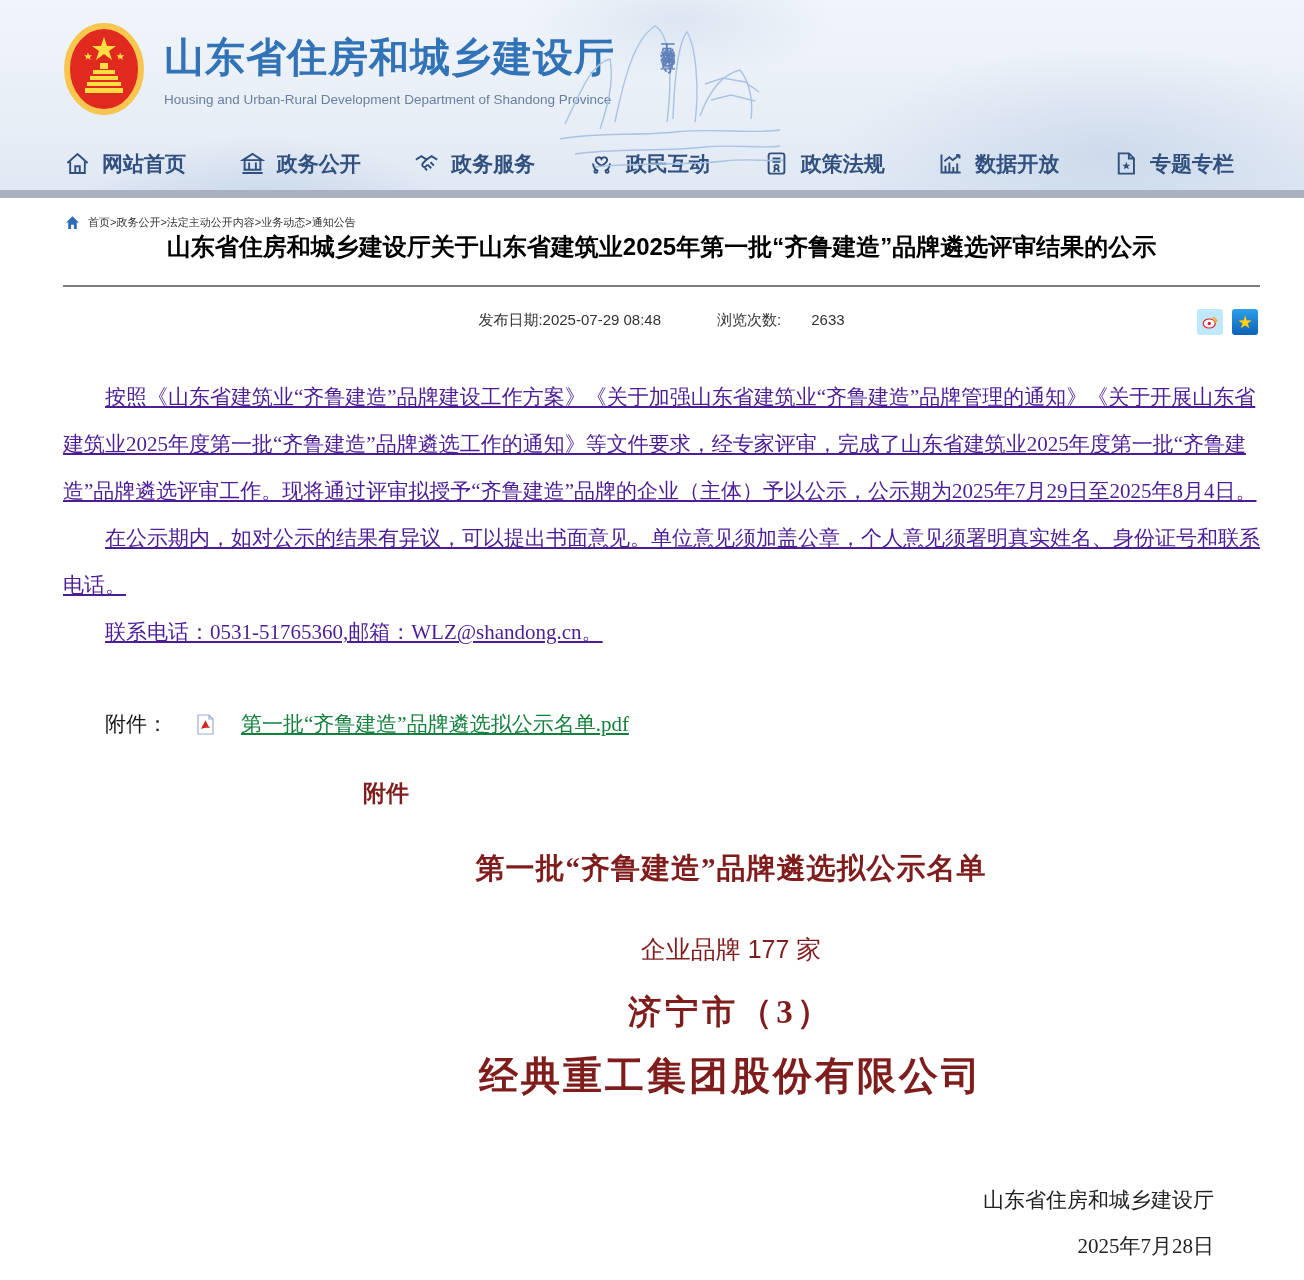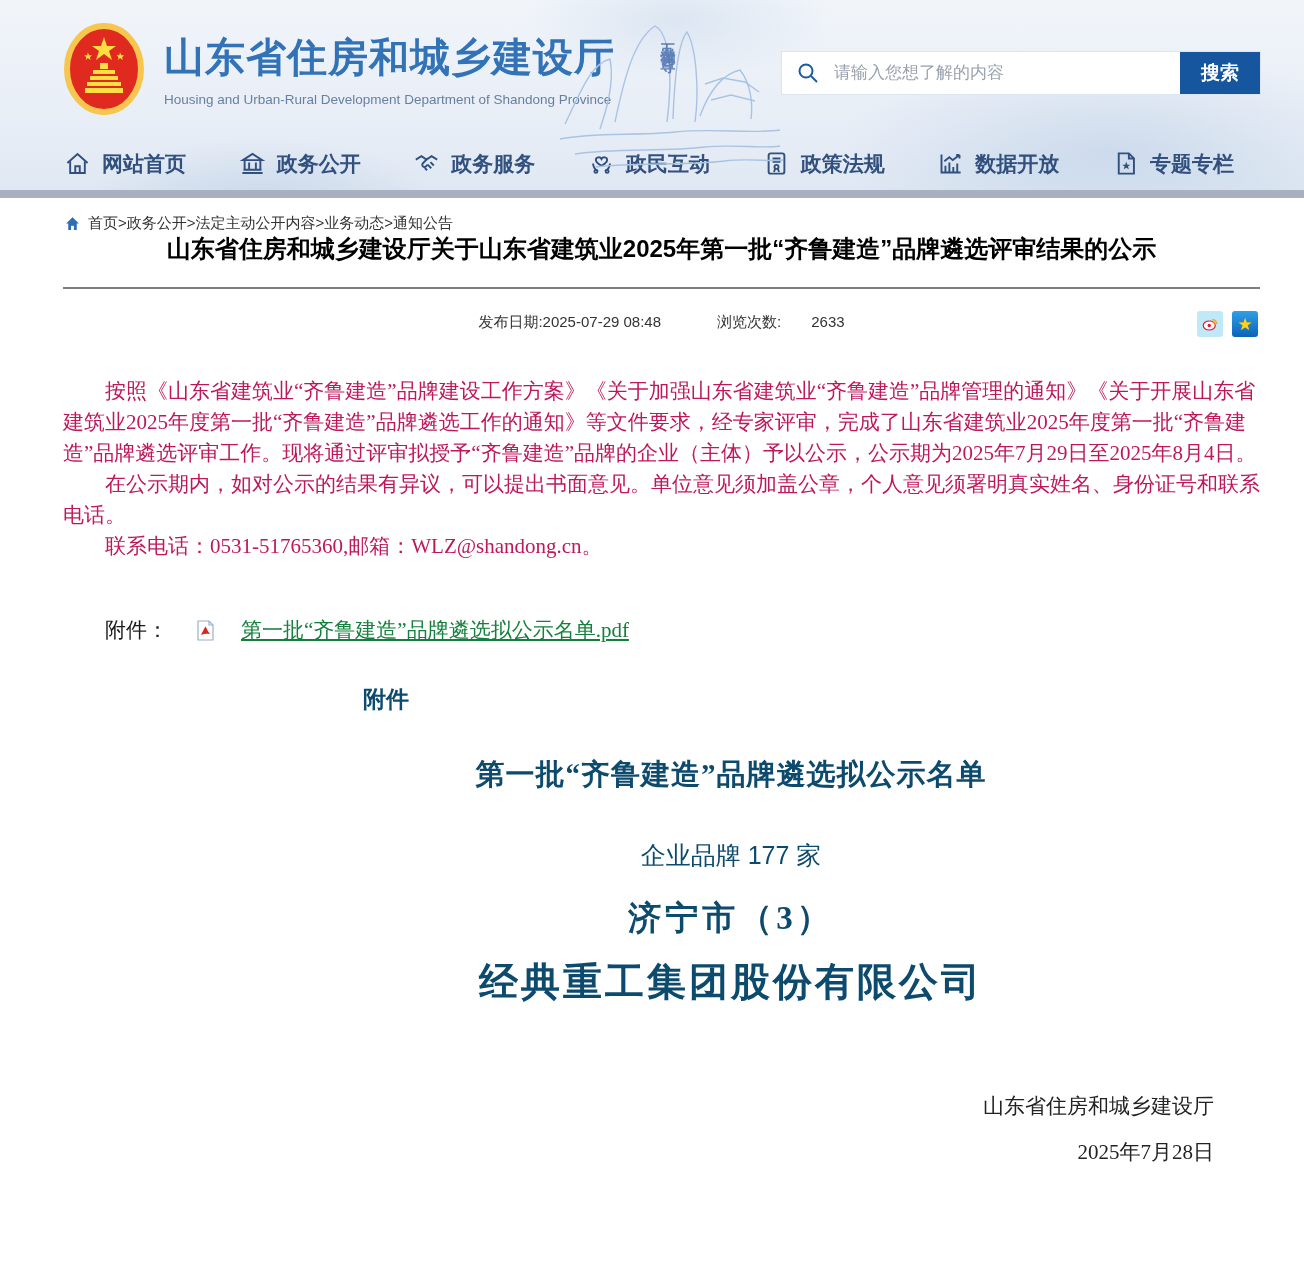--- a/index.html
+++ b/index.html
@@ -40,44 +40,44 @@
   .search-btn { width: 80px; border: none; background: #15569e; color: #fff; font-size: 19px; font-weight: bold; cursor: pointer; font-family: "Liberation Sans", sans-serif; }
 
   .main-nav { height: 53px; display: flex; align-items: center; justify-content: space-between; padding: 0 70px 0 64px; }
   .nav-item { display: flex; align-items: center; gap: 11px; cursor: pointer; }
   .nav-item svg { width: 27px; height: 27px; }
   .nav-label { font-size: 21px; font-weight: bold; color: #31507e; }
 
   .gray-band { height: 8px; background: #a9b1c0; }
 
   
-  .breadcrumb { margin: 16px 0 0 64px; display: flex; align-items: center; gap: 7px; font-size: 15px; color: #333; cursor: pointer; }
+  .breadcrumb { margin: 16px 0 0 64px; display: flex; align-items: center; gap: 7px; font-size: 11px; color: #333; cursor: pointer; }
 
   
   .article { padding: 0 44px 0 63px; }
   .article-title { text-align: center; font-size: 24px; font-weight: bold; color: #000; }
   .title-divider { margin-top: 22px; border: none; border-bottom: 2px solid #7d7d7d; }
 
   .meta-row { position: relative; margin-top: 24px; display: flex; justify-content: center; gap: 56px; font-size: 15px; color: #333; }
   .meta-views { display: flex; gap: 30px; }
   .share-icons { position: absolute; right: 2px; top: -2px; display: flex; gap: 9px; }
   .share { width: 26px; height: 26px; border-radius: 3px; display: flex; align-items: center; justify-content: center; cursor: pointer; }
   .share.weibo { background: #bfe9f8; }
   .share.qzone { background: linear-gradient(180deg, #2ea0e8, #0c62b8); position: relative; }
   .qzone-star { color: #ffd21e; font-size: 17px; line-height: 1; text-shadow: 0 0 1px #b8860b; }
 
-  .body-text { margin-top: 44px; font-family: "Liberation Serif", serif; font-size: 21px; color: #be185d; line-height: 31px; }
+  .body-text { margin-top: 44px; font-family: "Liberation Serif", serif; font-size: 21px; color: #4c1d95; line-height: 47px; text-decoration: underline; }
   .body-text p { text-indent: 2em; }
 
   .attachment-row { margin-top: 54px; padding-left: 42px; font-family: "Liberation Serif", serif; font-size: 21px; color: #1a1a1a; display: flex; align-items: center; gap: 24px; }
   .pdf-icon { width: 19px; height: 21px; margin: 0 2px 0 4px; }
   .attachment-link { color: #15803d; text-decoration: underline; cursor: pointer; }
 
   
-  .doc-preview { width: 840px; margin: 40px 0 0 248px; text-align: center; font-family: "Liberation Serif", serif; color: #0c4a6e; }
+  .doc-preview { width: 840px; margin: 40px 0 0 248px; text-align: center; font-family: "Liberation Serif", serif; color: #7f1d1d; }
   .doc-heading { text-align: left; padding-left: 52px; font-size: 23px; font-weight: bold; }
   .doc-title { margin-top: 40px; font-size: 29px; font-weight: bold; letter-spacing: 1px; }
   .doc-subtitle { margin-top: 44px; font-size: 25px; font-weight: normal; font-family: "Liberation Sans", sans-serif; }
   .doc-city { margin-top: 24px; font-size: 33px; font-weight: bold; letter-spacing: 4px; }
   .doc-company { margin-top: 14px; font-size: 39px; font-weight: bold; letter-spacing: 3px; }
 
   .signature { margin-top: 74px; padding-right: 46px; text-align: right; font-family: "Liberation Serif", serif; font-size: 21px; color: #222; line-height: 46px; }
 </style>
 </head>
 <body>
@@ -103,30 +103,20 @@
       <path d="M118 115 C 120 60, 126 35, 132 28 C 142 45, 144 90, 140 118"></path>
       <path d="M145 112 C 155 85, 168 70, 185 66 C 196 80, 198 100, 196 115"></path>
       <path d="M150 80 l18 -6 l22 4 l14 10"></path>
       <path d="M156 96 l20 -5 l24 6"></path>
       <path d="M5 135 C 40 128, 80 132, 120 128 C 160 124, 195 130, 225 126"></path>
       <path d="M20 150 C 60 144, 110 148, 150 143 C 180 140, 205 145, 225 142"></path>
       <path d="M40 163 C 80 158, 130 162, 170 157 C 195 154, 215 158, 228 156"></path>
     </svg>
     <div class="mountain-text">五嶽獨尊</div>
 
-    <div class="search-box">
-      <span class="search-icon-wrap">
-        <svg width="24" height="24" viewBox="0 0 24 24" fill="none" stroke="#1b5aa1" stroke-width="2">
-          <circle cx="10" cy="10" r="6.5"></circle>
-            <path d="M15 15 L21 21"></path>
-        </svg>
-      </span>
-      <input class="search-input" placeholder="请输入您想了解的内容" style="">
-      <button class="search-btn">搜索</button>
-    </div>
   </div>
 
   <div class="main-nav">
     <div class="nav-item">
       <svg viewBox="0 0 24 24" fill="none" stroke="#31507e" stroke-width="1.7">
         <path d="M3 11.5 L12 3.5 L21 11.5"></path>
           <path d="M5.5 10 V20.5 H18.5 V10"></path>
           <path d="M10 20.5 V14.5 H14 V20.5"></path>
       </svg>
       <span class="nav-label">网站首页</span>

